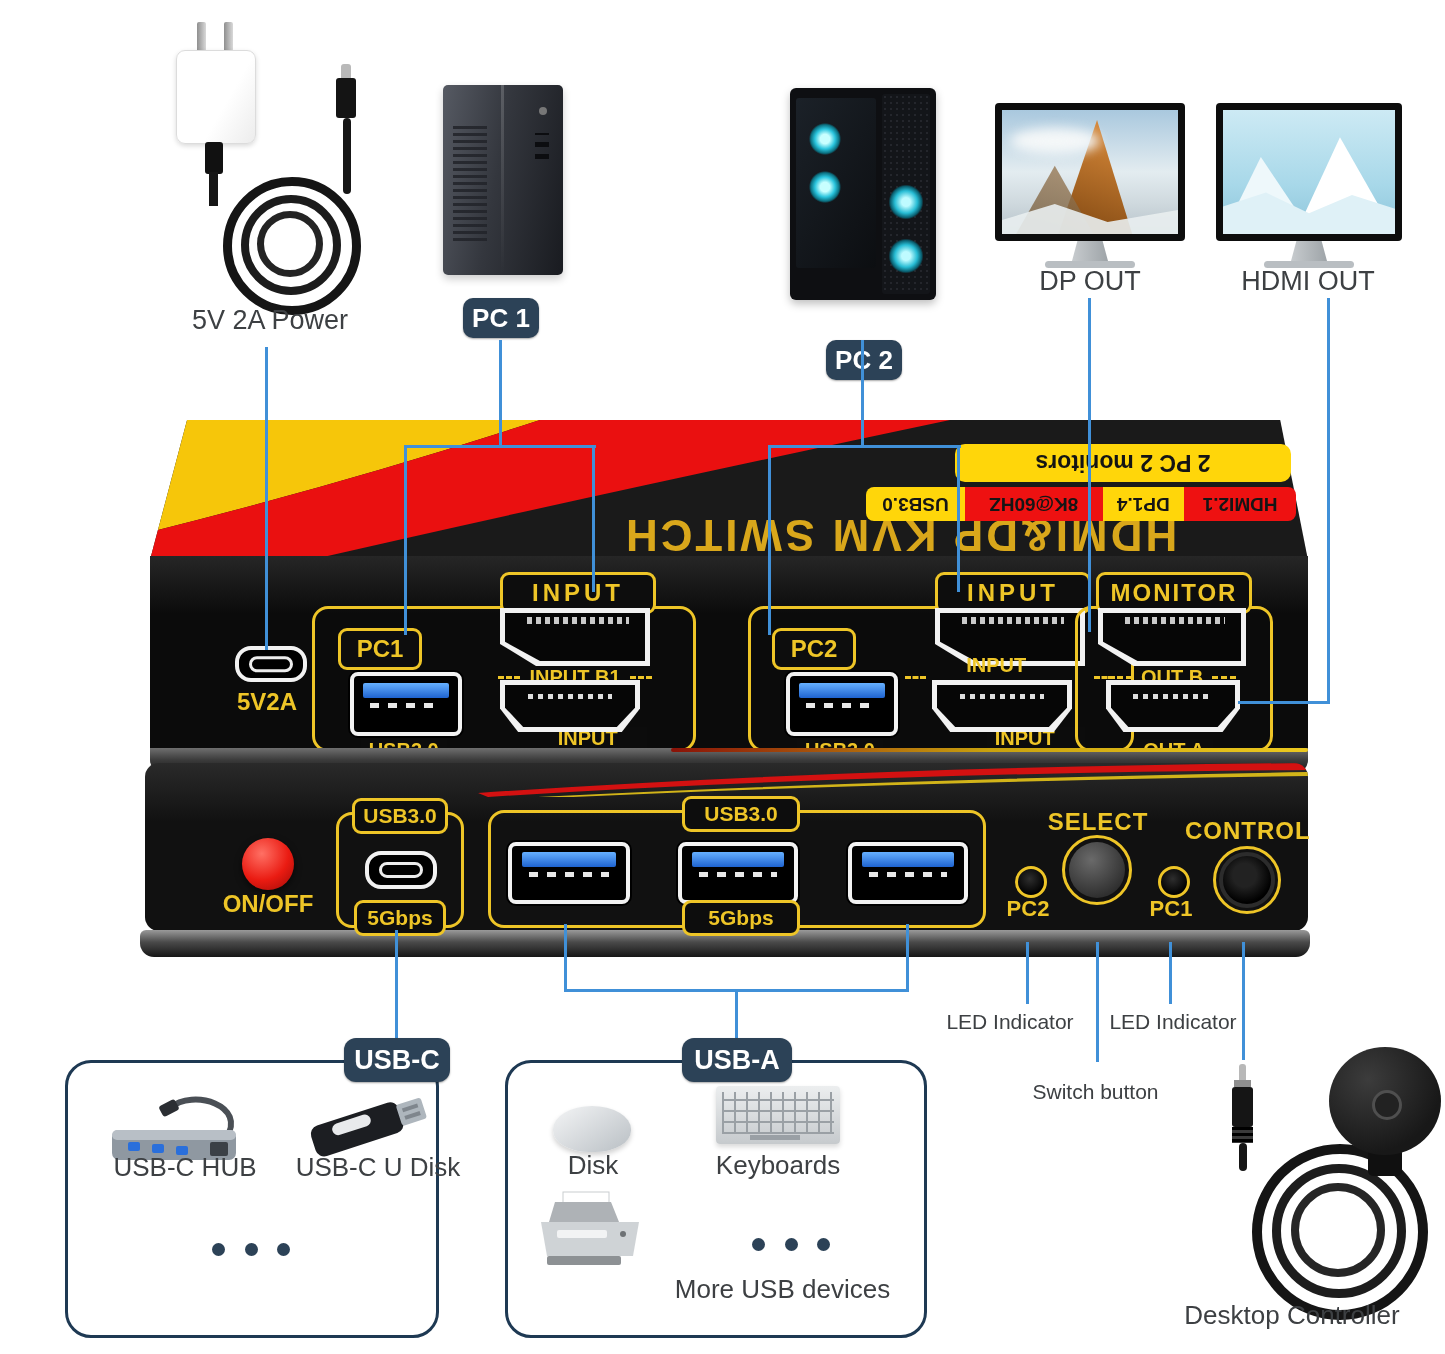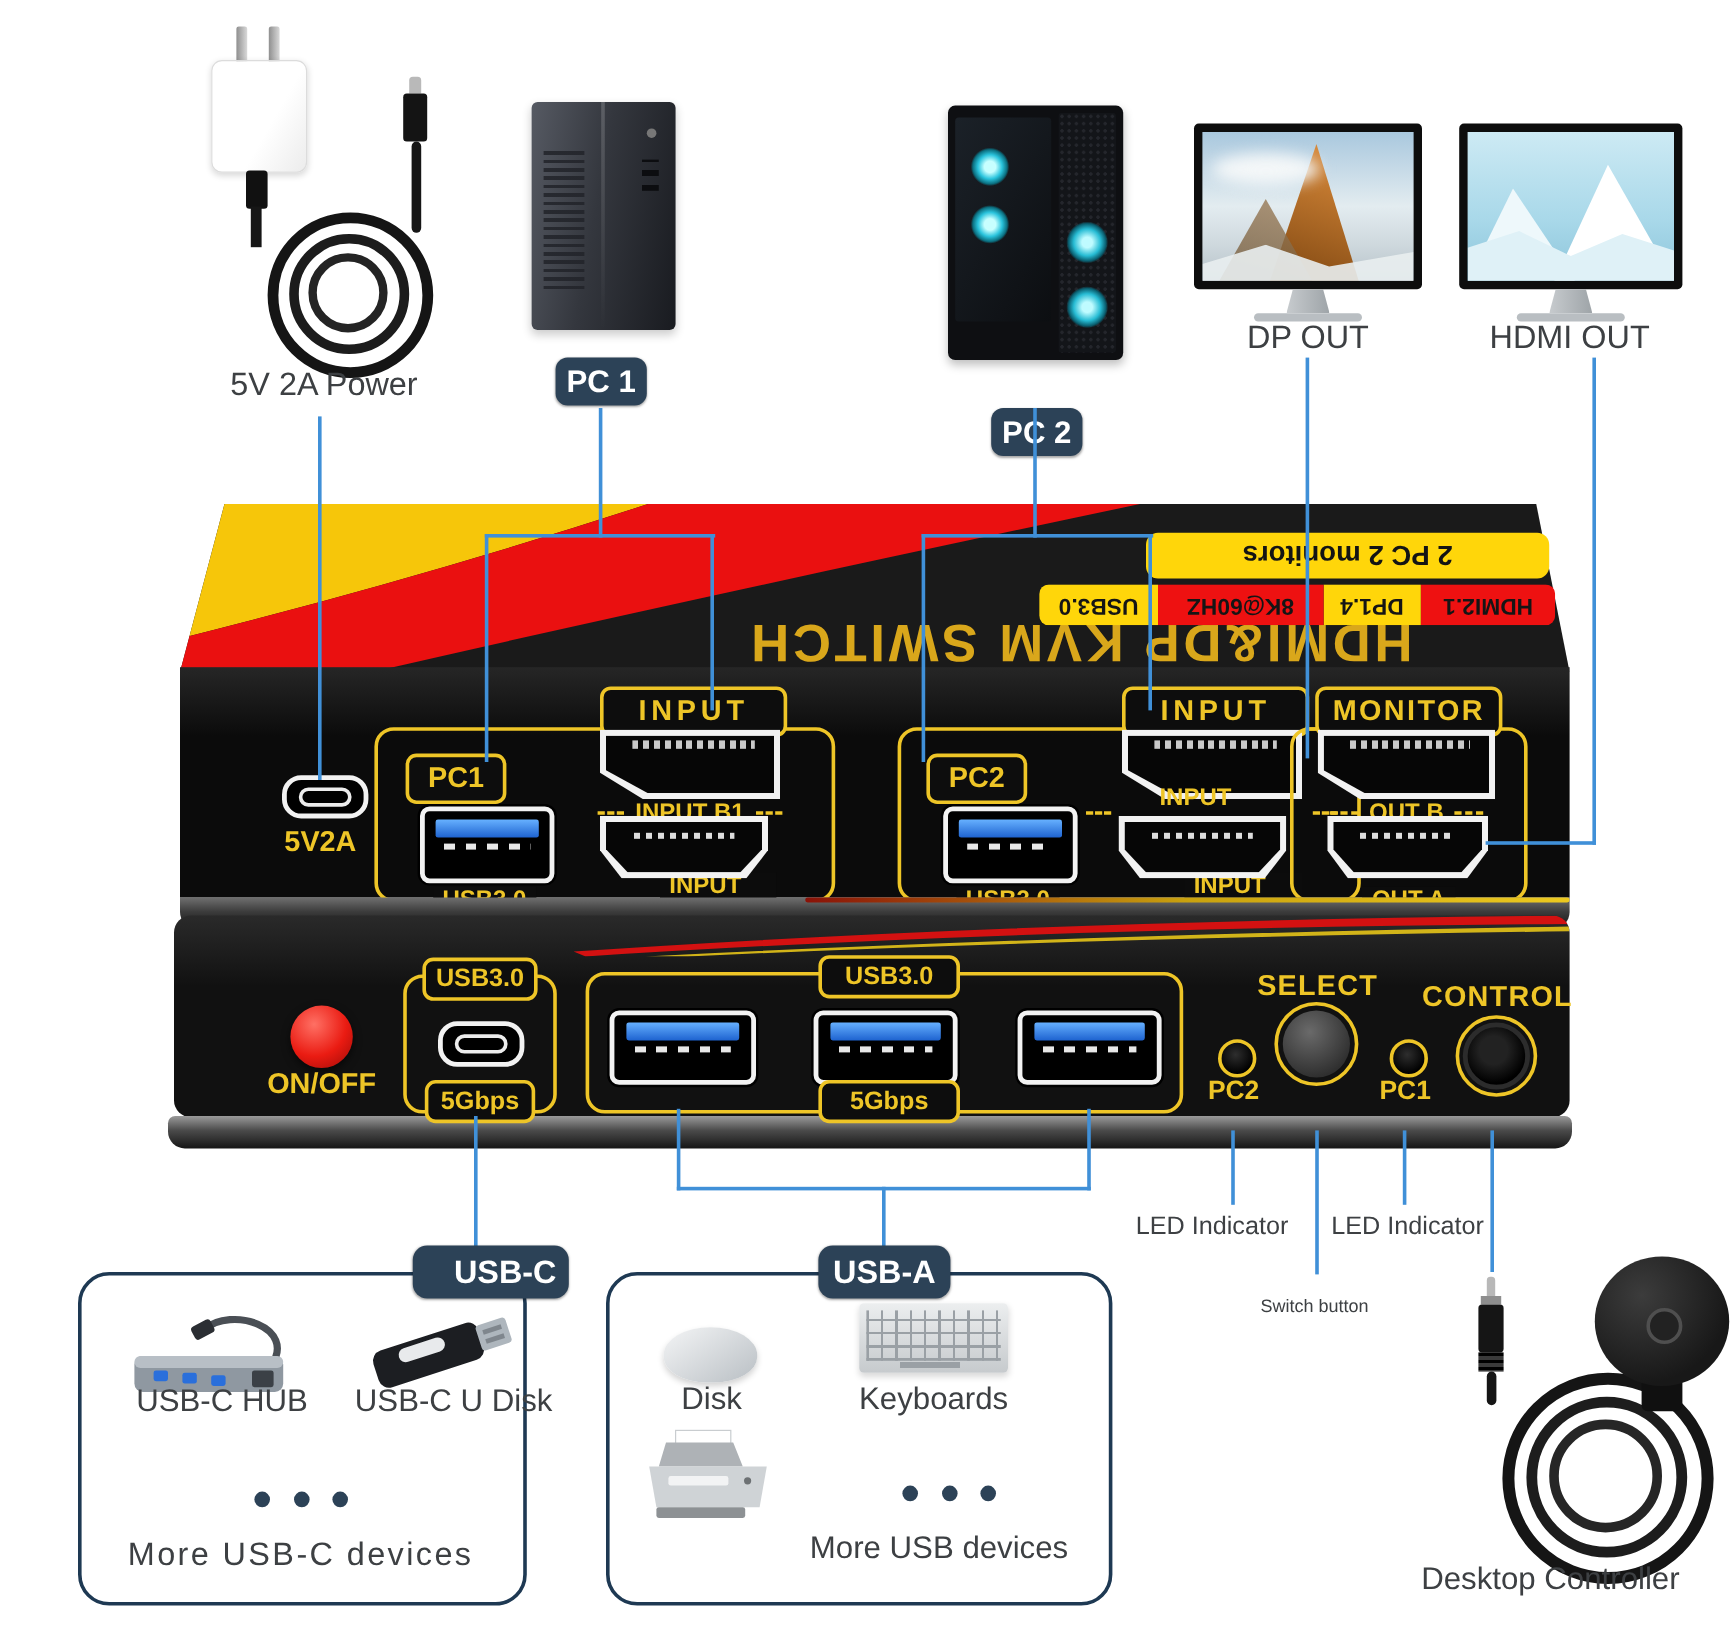--- a/index.html
+++ b/index.html
@@ -279,24 +279,24 @@
   <div class="line" style="left:906px;top:924px;width:3px;height:68px;"></div>
   <div class="line" style="left:564px;top:989px;width:345px;height:3px;"></div>
   <div class="line" style="left:735px;top:989px;width:3px;height:64px;"></div>
   <div class="line" style="left:1026px;top:942px;width:3px;height:62px;"></div>
   <div class="line" style="left:1096px;top:942px;width:3px;height:120px;"></div>
   <div class="line" style="left:1169px;top:942px;width:3px;height:62px;"></div>
   <div class="line" style="left:1242px;top:942px;width:3px;height:118px;"></div>
 
   <div class="abs lbl" style="left:940px;top:1010px;width:140px;font-size:21px;">LED Indicator</div>
   <div class="abs lbl" style="left:1103px;top:1010px;width:140px;font-size:21px;">LED Indicator</div>
-  <div class="abs lbl" style="left:1023px;top:1080px;width:145px;font-size:15px;">Switch button</div>
+  <div class="abs lbl" style="left:1023px;top:1080px;width:145px;font-size:21px;">Switch button</div>
 
   <div class="whitebox" style="left:65px;top:1060px;width:368px;height:272px;"></div>
-  <div class="abs badge-navy" style="left:344px;top:1038px;width:106px;height:44px;font-size:27px;border-radius:12px;padding-left:24px;">USB-C</div>
+  <div class="abs badge-navy" style="left:344px;top:1038px;width:106px;height:44px;font-size:27px;border-radius:12px;">USB-C</div>
 
   <svg class="abs" width="170" height="88" viewBox="0 0 170 88" style="left:98px;top:1086px;">
     <path d="M128,52 C150,20 95,2 72,22" stroke="#4a4f55" stroke-width="6" fill="none"></path>
     <rect x="62" y="16" width="18" height="12" rx="3" fill="#2b2e33" transform="rotate(-28 71 22)"></rect>
     <rect x="14" y="44" width="124" height="30" rx="7" fill="#8f98a1"></rect>
     <rect x="14" y="44" width="124" height="10" rx="5" fill="#b8bfc6"></rect>
     <rect x="30" y="56" width="12" height="9" rx="2" fill="#2a6fdb"></rect>
     <rect x="54" y="58" width="12" height="9" rx="2" fill="#2a6fdb"></rect>
     <rect x="78" y="60" width="12" height="9" rx="2" fill="#2a6fdb"></rect>
     <rect x="112" y="56" width="18" height="14" rx="2" fill="#3b4046"></rect>
@@ -311,21 +311,20 @@
       <rect x="113" y="46" width="16" height="4" fill="#7f868d"></rect>
     </g>
   </svg>
   <div class="abs lbl" style="left:95px;top:1152px;width:180px;font-size:26px;">USB-C HUB</div>
   <div class="abs lbl" style="left:288px;top:1152px;width:180px;font-size:26px;">USB-C U Disk</div>
   <div class="dotrow" style="left:212px;top:1243px;width:78px;">
     <div class="dot"></div>
       <div class="dot"></div>
       <div class="dot"></div>
   </div>
-  <div class="abs lbl" style="left:78px;top:1280px;width:345px;font-size:27px;letter-spacing:2px;">More USB-C devices</div>
 
   <div class="whitebox" style="left:505px;top:1060px;width:416px;height:272px;"></div>
   <div class="abs badge-navy" style="left:682px;top:1038px;width:110px;height:44px;font-size:27px;border-radius:12px;">USB-A</div>
   <div class="abs" style="left:553px;top:1106px;width:78px;height:46px;border-radius:50% 50% 46% 46%;background:linear-gradient(145deg,#f4f5f6,#b9bfc4);box-shadow:0 3px 5px rgba(0,0,0,.18);"></div>
   <div class="abs" style="left:716px;top:1086px;width:124px;height:58px;border-radius:4px;background:linear-gradient(#eceeef,#c6cacd);box-shadow:0 3px 5px rgba(0,0,0,.15);">
     <div class="abs" style="left:6px;top:6px;right:6px;bottom:10px;background-image:repeating-linear-gradient(90deg,#9aa0a5 0 2px,transparent 2px 12px),repeating-linear-gradient(0deg,#9aa0a5 0 2px,transparent 2px 11px);"></div>
     <div class="abs" style="left:34px;bottom:4px;width:50px;height:5px;background:#9aa0a5;"></div>
   </div>
   <div class="abs lbl" style="left:538px;top:1150px;width:110px;font-size:26px;">Disk</div>
   <div class="abs lbl" style="left:713px;top:1150px;width:130px;font-size:26px;">Keyboards</div>

